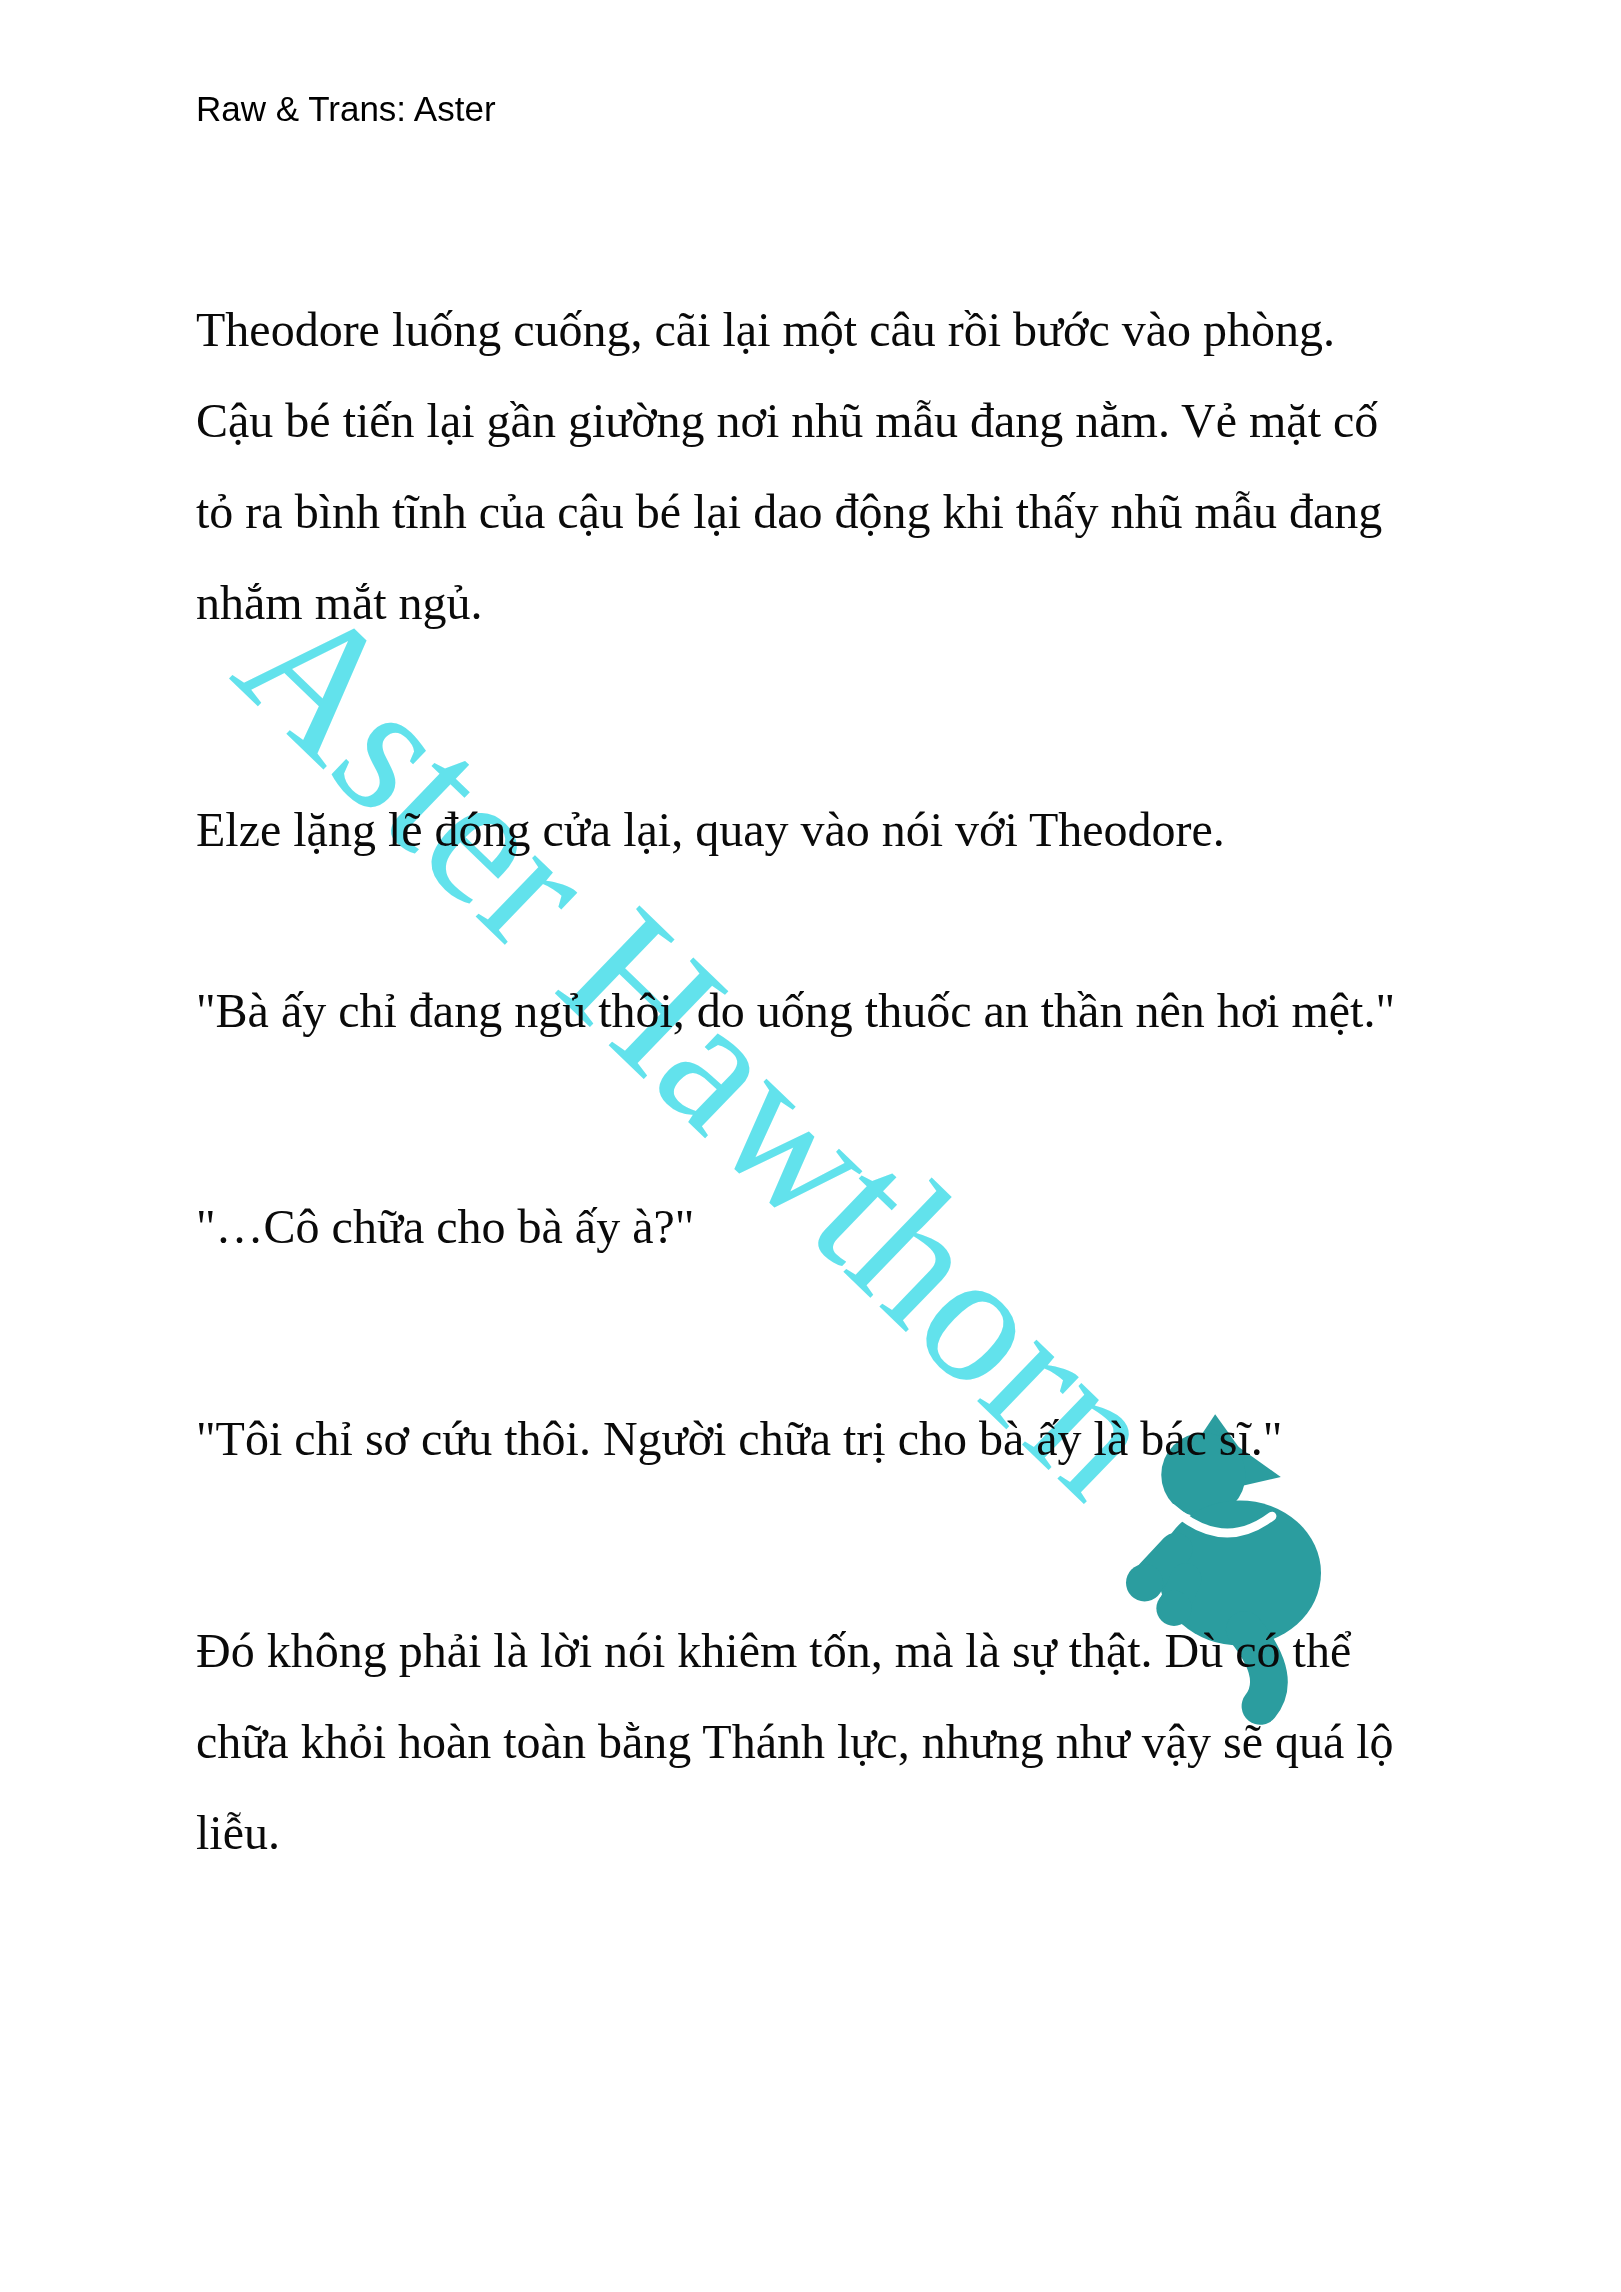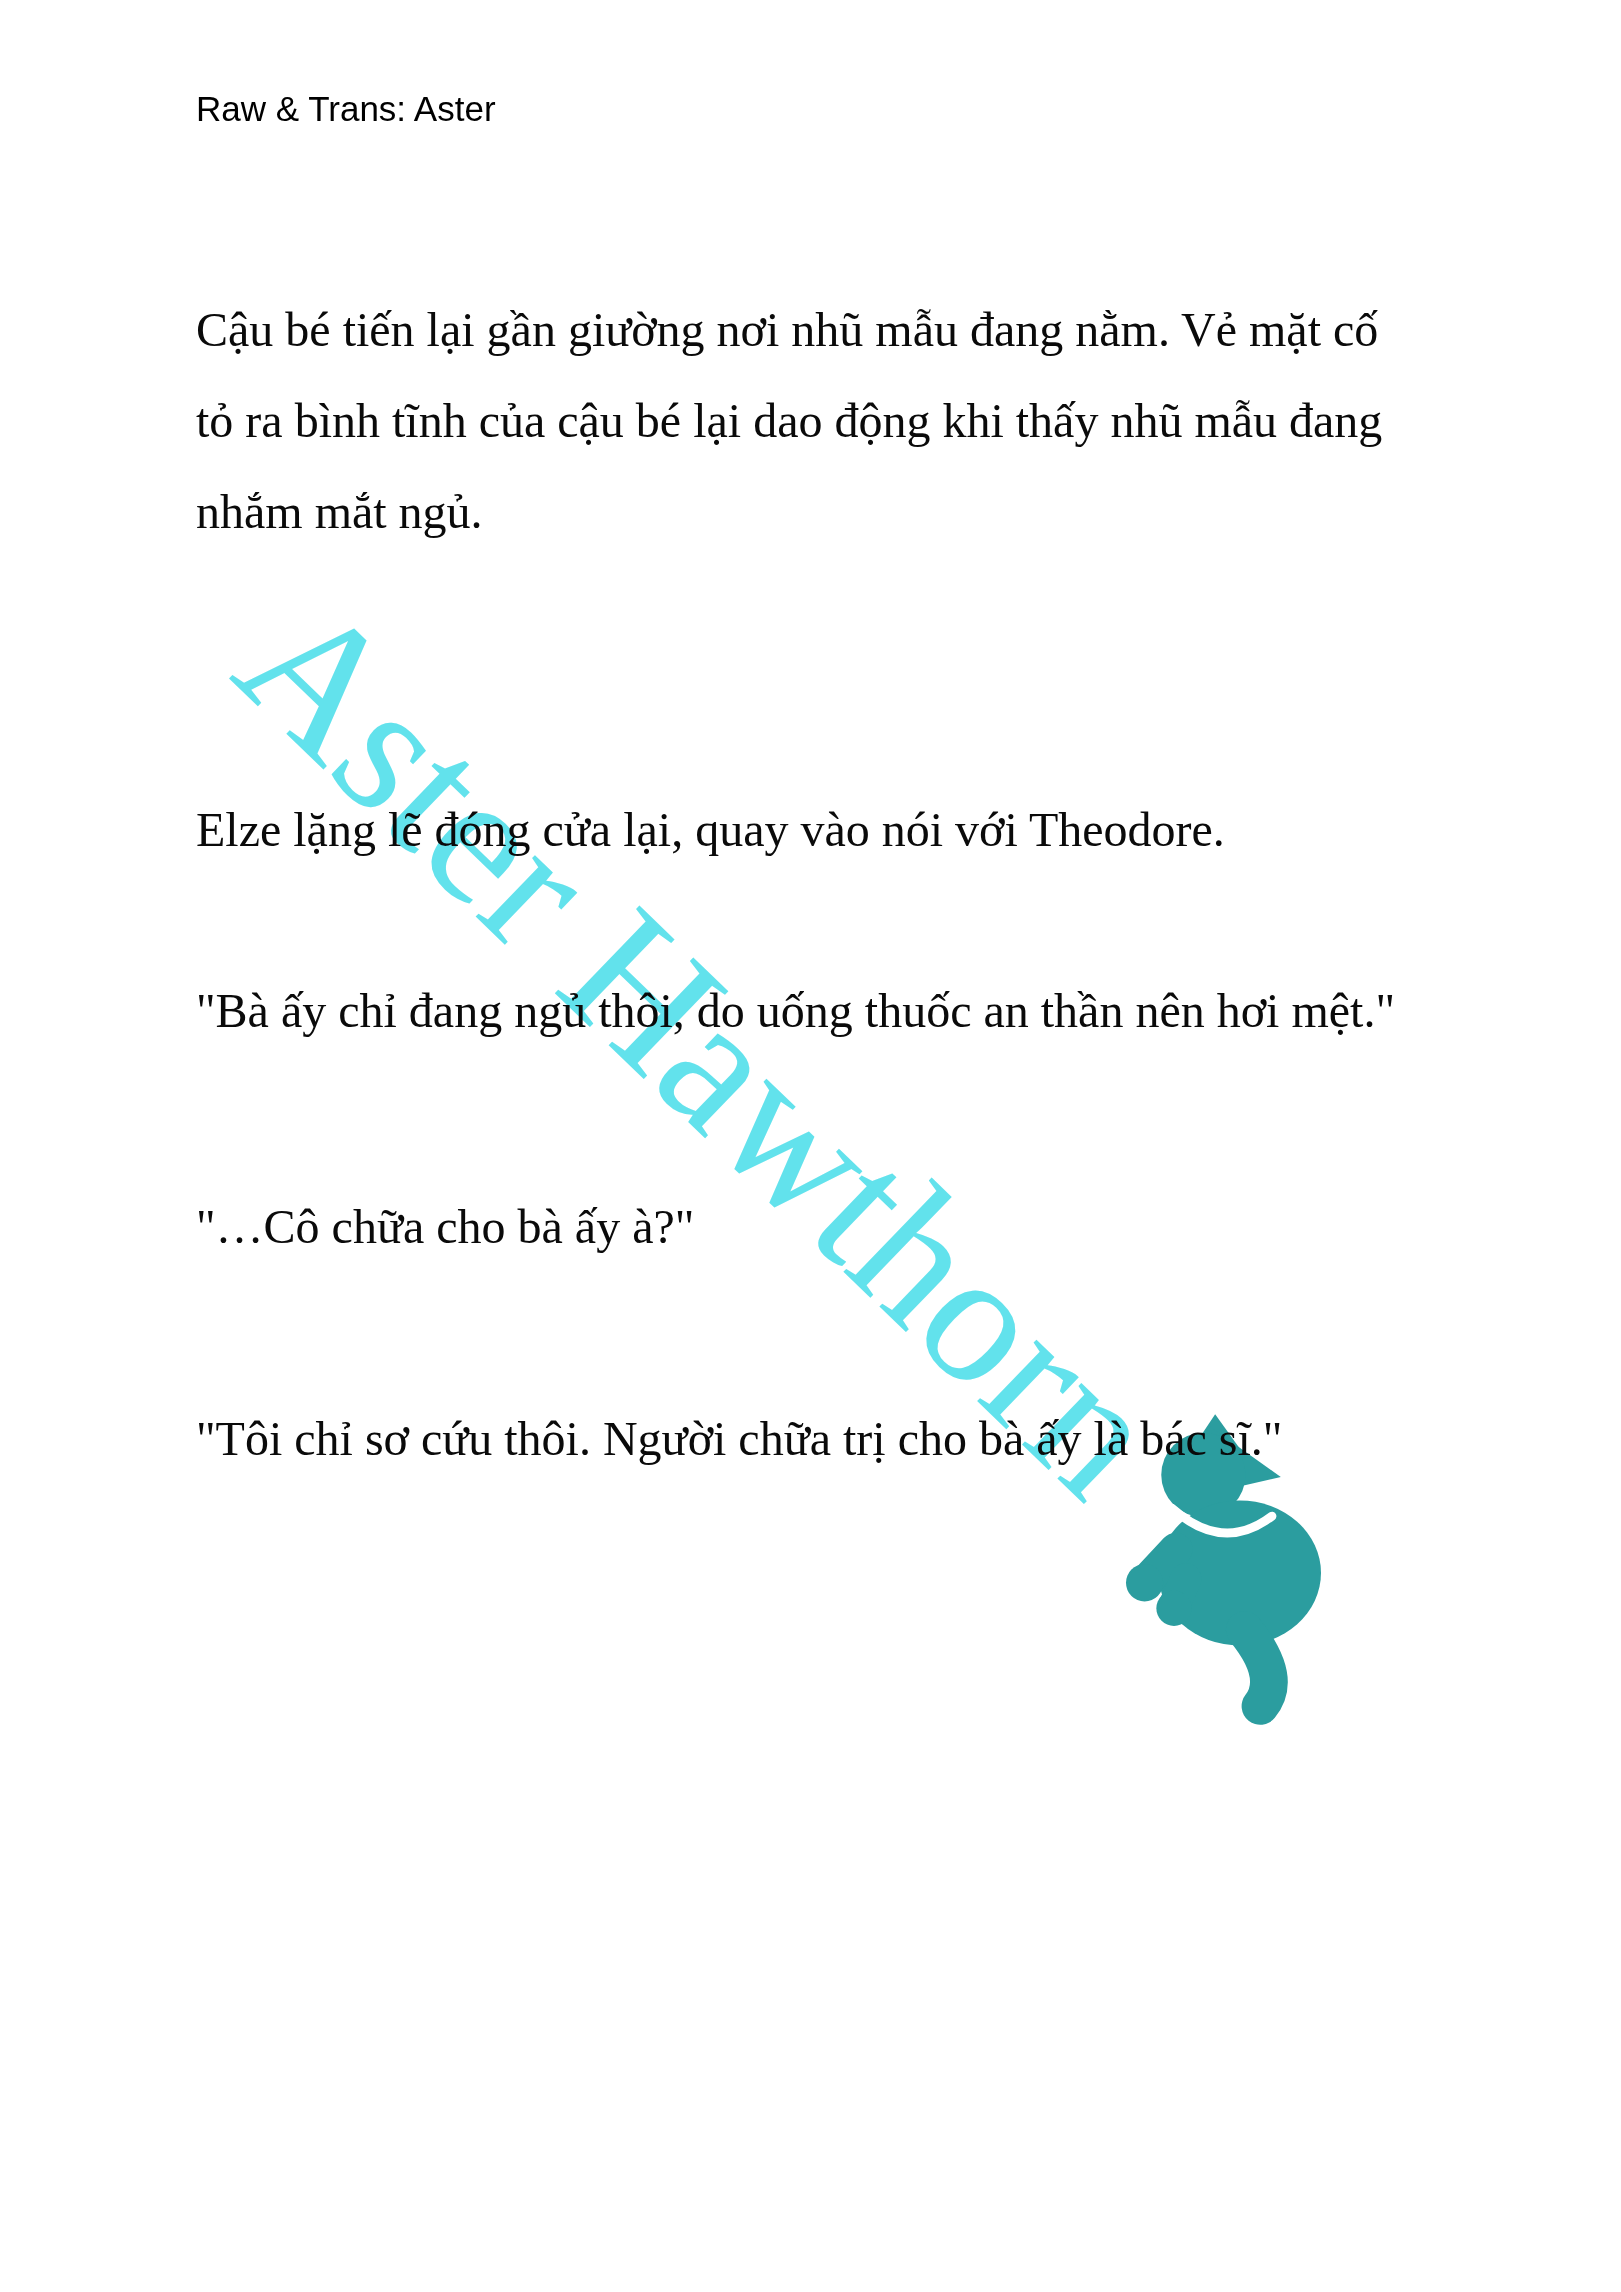--- a/index.html
+++ b/index.html
@@ -95,20 +95,21 @@
       <line x1="62" y1="168" x2="50" y2="196" stroke="var(--cat-color)" stroke-width="32" stroke-linecap="round"></line>
       <circle cx="50" cy="198" r="18"></circle>
 
       <path d="M 122 220 C 148 252 154 278 138 298" fill="none" stroke="var(--cat-color)" stroke-width="38" stroke-linecap="round"></path>
     </g>
 
     <path d="M 48 96 Q 100 142 150 104" fill="none" stroke="#ffffff" stroke-width="9" stroke-linecap="round"></path>
   </svg>
 
   <div class="textblock p1">
+    <div class="line">Theodore luống cuống, cãi lại một câu rồi bước vào phòng.</div>
     <div class="line">Cậu bé tiến lại gần giường nơi nhũ mẫu đang nằm. Vẻ mặt cố</div>
     <div class="line">tỏ ra bình tĩnh của cậu bé lại dao động khi thấy nhũ mẫu đang</div>
     <div class="line">nhắm mắt ngủ.</div>
   </div>
 
   <div class="textblock p2">
     <div class="line">Elze lặng lẽ đóng cửa lại, quay vào nói với Theodore.</div>
   </div>
 
   <div class="textblock p3">
@@ -116,15 +117,20 @@
   </div>
 
   <div class="textblock p4">
     <div class="line">"…Cô chữa cho bà ấy à?"</div>
   </div>
 
   <div class="textblock p5">
     <div class="line">"Tôi chỉ sơ cứu thôi. Người chữa trị cho bà ấy là bác sĩ."</div>
   </div>
 
+  <div class="textblock p6">
+    <div class="line">Đó không phải là lời nói khiêm tốn, mà là sự thật. Dù có thể</div>
+    <div class="line">chữa khỏi hoàn toàn bằng Thánh lực, nhưng như vậy sẽ quá lộ</div>
+    <div class="line">liễu.</div>
+  </div>
 
 </div>
 
 
 </body></html>

